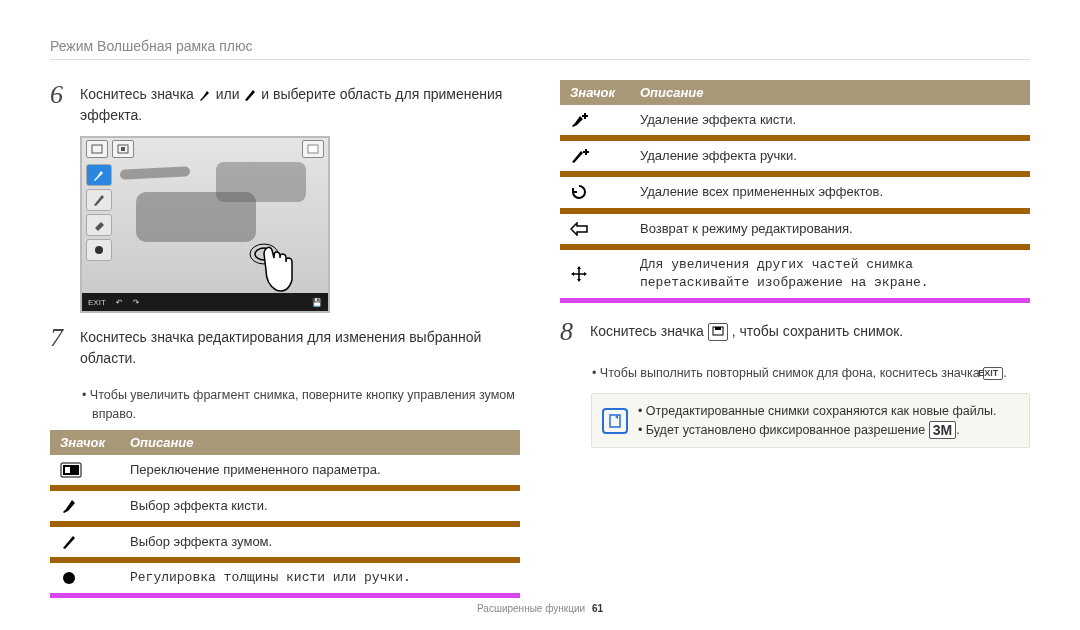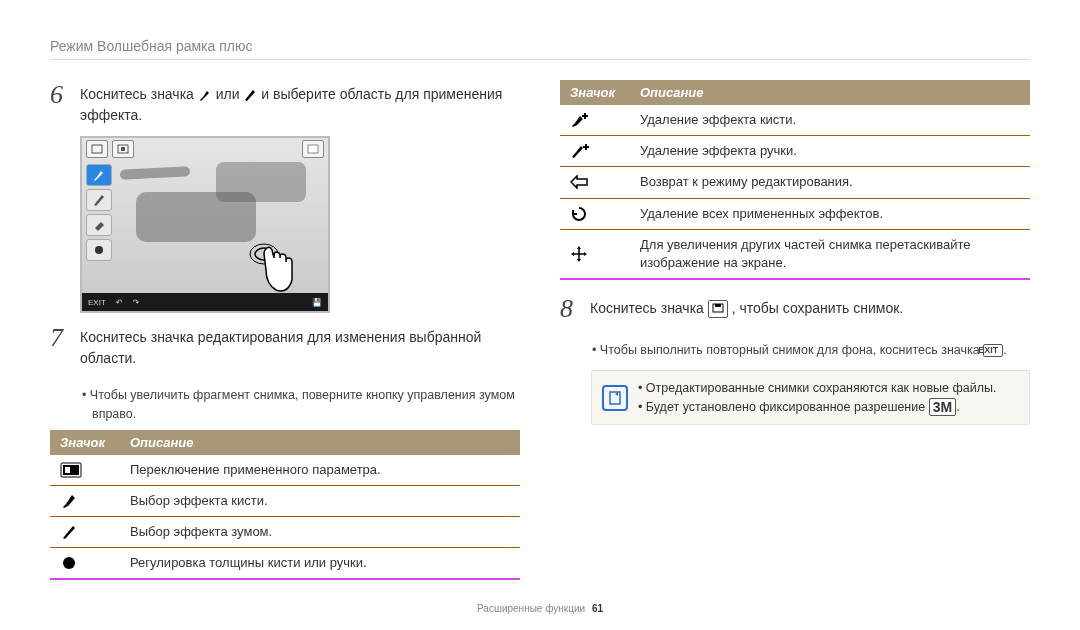--- a/index.html
+++ b/index.html
@@ -132,26 +132,26 @@
     color: #fff;
     font-weight: bold;
     font-style: italic;
     text-align: left;
     padding: 5px 10px;
     font-size: 13px;
   }
   table.icon-table thead th:first-child{ width:70px;}
   table.icon-table td {
     padding: 6px 10px;
-    border-bottom: 1px solid #a16207;
+    border-bottom: 6px solid #a16207;
     vertical-align: middle;
     line-height:1.4;
   }
   table.icon-table td.ic { text-align:center; width:70px;}
-  table.icon-table tr:last-child td { border-bottom: 2px solid #d946ef; }
+  table.icon-table tr:last-child td { border-bottom: 5px solid #d946ef; font-family: Liberation Mono, monospace; }
 
   
   .note {
     display:flex; gap:10px;
     border:1px solid #e3e1db;
     background:#f7f6f1;
     padding:8px 10px;
     border-radius:2px;
     margin-top:10px;
     font-size:12.5px;
@@ -346,34 +346,34 @@
               <svg width="20" height="16">
                 <path d="M2 14 L11 3 L13 5 L4 15 Z" fill="#000"></path>
                 <path d="M13 4 L19 4" stroke="#000" stroke-width="2"></path>
                 <path d="M16 1 L16 7" stroke="#000" stroke-width="2"></path>
               </svg>
             </td>
           <td>Удаление эффекта ручки.</td>
         </tr>
         <tr>
           <td class="ic">
-              <svg width="18" height="14">
-                <path d="M1 7 L7 1 L7 4 L17 4 L17 10 L7 10 L7 13 Z" fill="none" stroke="#000" stroke-width="1.5"></path>
-              </svg>
-            </td>
-          <td>Возврат к режиму редактирования.</td>
-        </tr>
-        <tr>
-          <td class="ic">
               <svg width="18" height="18">
                 <path d="M9 3 A6 6 0 1 1 3 9" fill="none" stroke="#000" stroke-width="2"></path>
                 <path d="M3 5 L3 9 L7 9" fill="none" stroke="#000" stroke-width="2"></path>
               </svg>
             </td>
           <td>Удаление всех примененных эффектов.</td>
+        </tr>
+        <tr>
+          <td class="ic">
+              <svg width="18" height="14">
+                <path d="M1 7 L7 1 L7 4 L17 4 L17 10 L7 10 L7 13 Z" fill="none" stroke="#000" stroke-width="1.5"></path>
+              </svg>
+            </td>
+          <td>Возврат к режиму редактирования.</td>
         </tr>
         <tr>
           <td class="ic">
               <svg width="18" height="18">
                 <path d="M9 1 L11 4 L7 4 Z M9 17 L11 14 L7 14 Z M1 9 L4 7 L4 11 Z M17 9 L14 7 L14 11 Z" fill="#000"></path>
                 <path d="M9 4 L9 14 M4 9 L14 9" stroke="#000" stroke-width="1.5"></path>
               </svg>
             </td>
           <td>Для увеличения других частей снимка перетаскивайте изображение на экране.</td>
         </tr>

